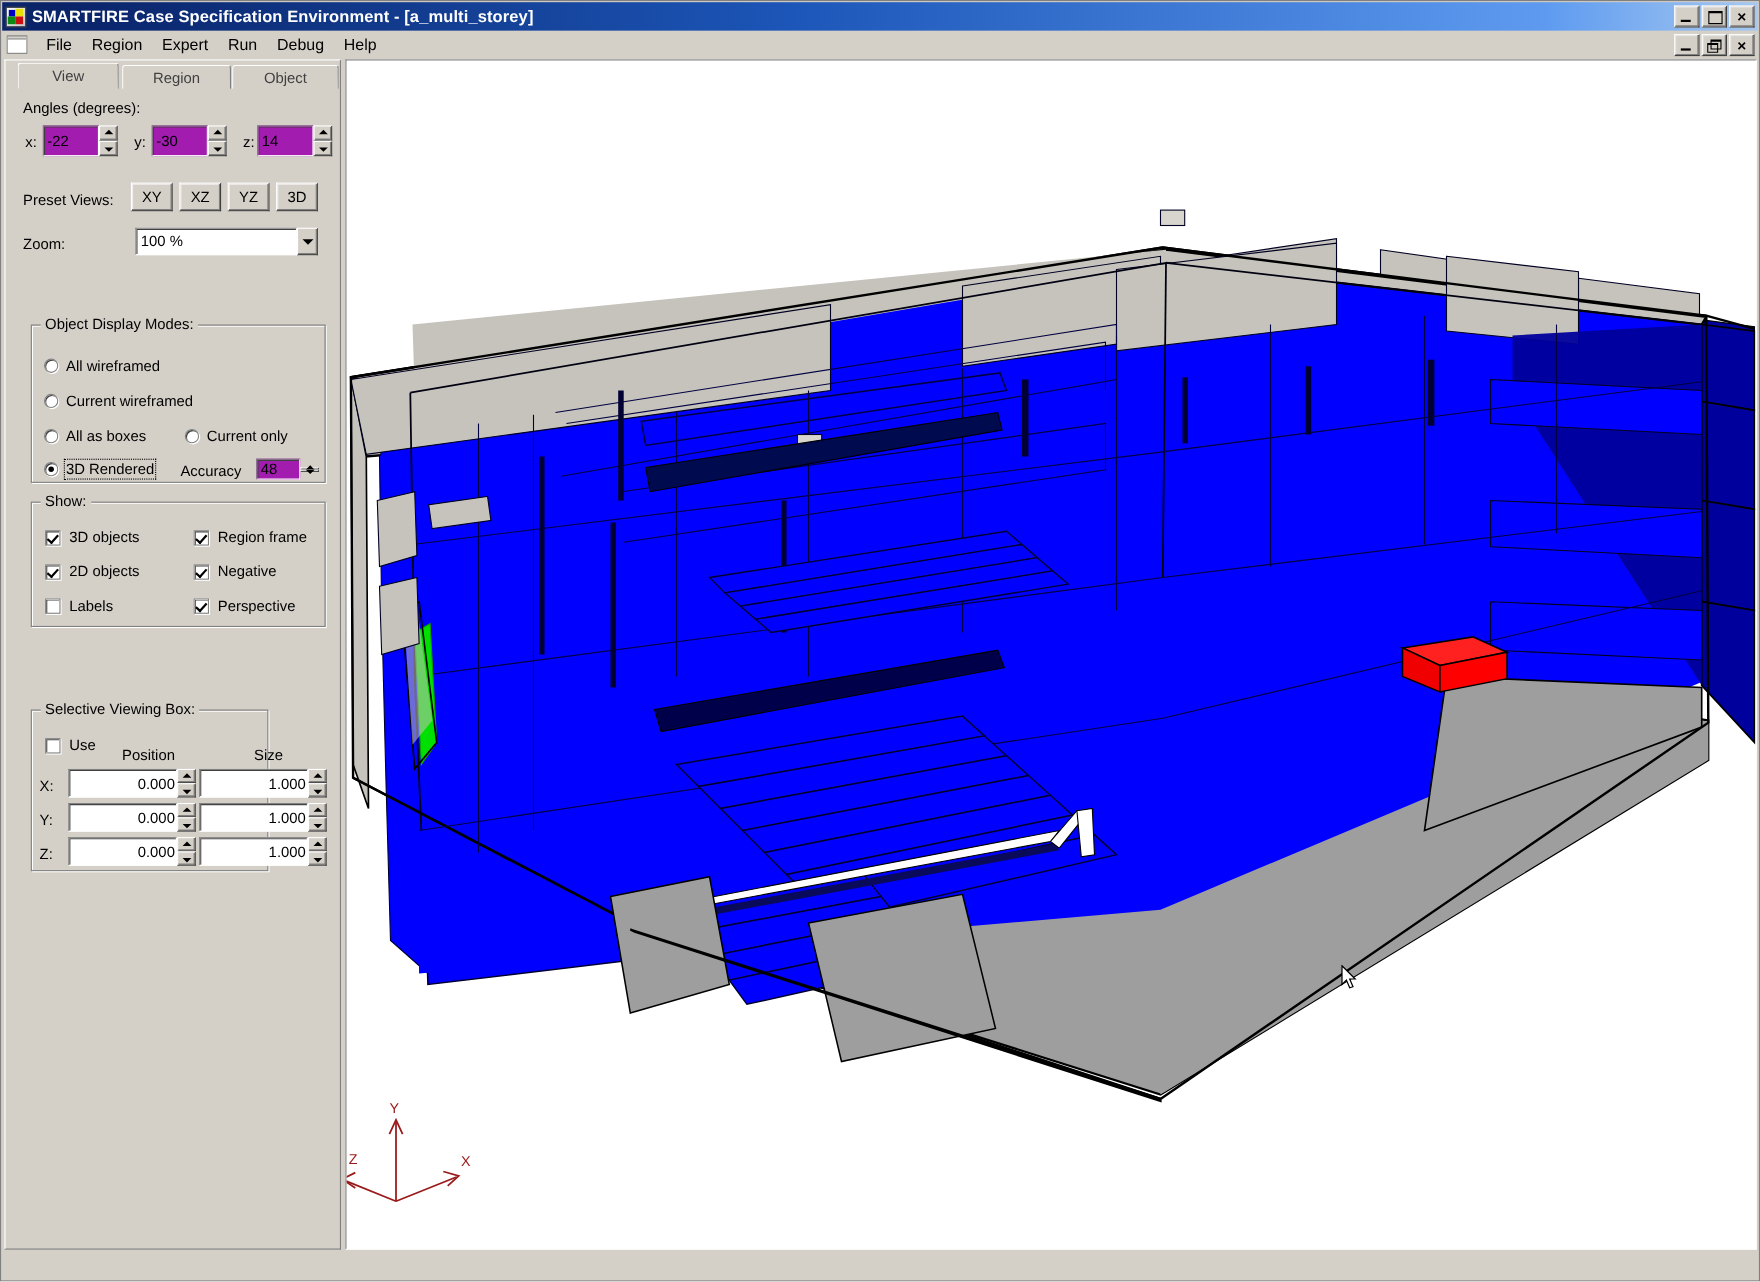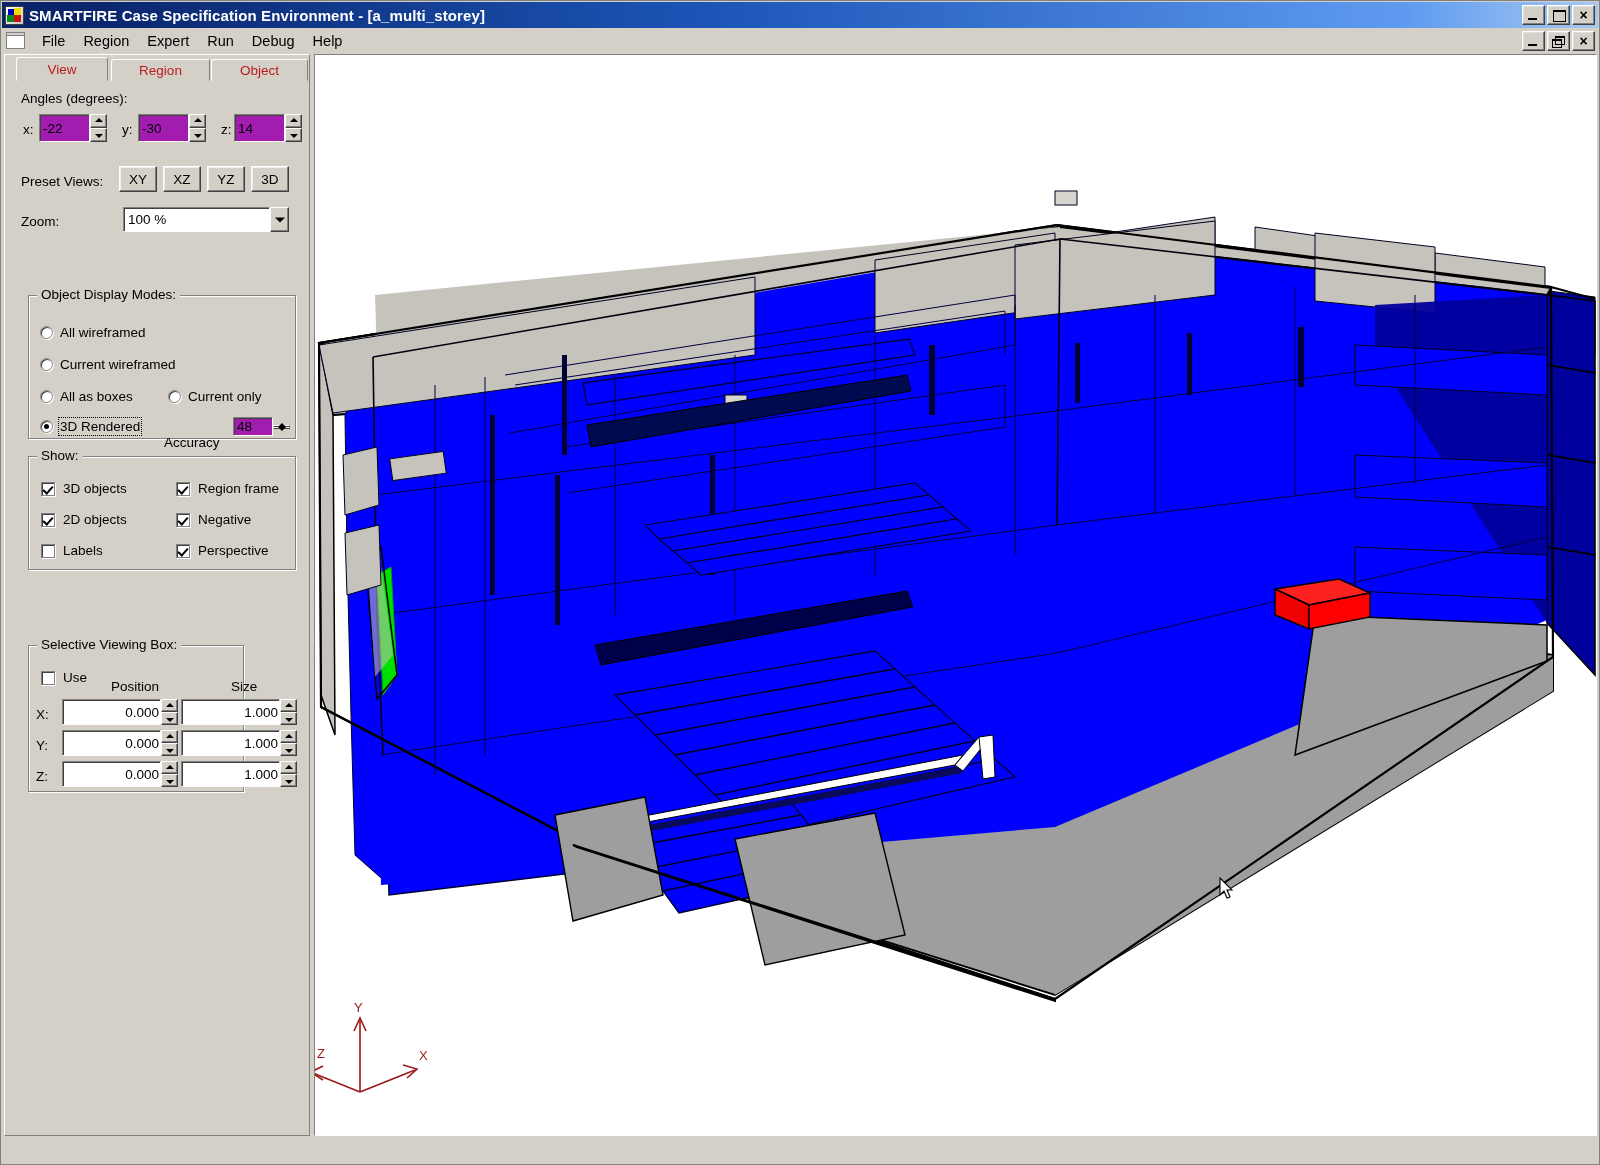--- a/index.html
+++ b/index.html
@@ -99,21 +99,21 @@
     border-color: #ffffff #808080 #808080 #ffffff;
   }
 
   
   .tabstrip { position: absolute; left: 3px; top: 2px; width: 300px; height: 24px; }
   .tab {
     position: absolute; top: 2px; height: 22px;
     background: #d4d0c8;
     border: 1px solid; border-color: #ffffff #808080 #d4d0c8 #ffffff;
     border-radius: 3px 3px 0 0;
-    font-size: 13.5px; color: #b91c1c;
+    font-size: 13.5px; color: #404040;
     display: flex; align-items: center; justify-content: center;
     cursor: default;
   }
   .tab.active {
     top: 0; height: 24px; font-weight: normal;
     background: #d4d0c8; z-index: 3;
     border-bottom-color: #d4d0c8;
   }
 
   .sec { position: absolute; }
@@ -354,21 +354,21 @@
       <div class="radio on focus" style="left:12px; top:132px;">
         <span class="rdot"></span>
         <span class="rlbl">3D Rendered</span>
       </div>
 
       <div class="radio" style="left:140px; top:102px;">
         <span class="rdot"></span>
         <span class="rlbl">Current only</span>
       </div>
 
-      <div class="lbl" style="position:absolute; left:136px; top:148px;">Accuracy</div>
+      <div class="lbl" style="position:absolute; left:136px; top:134px;">Accuracy</div>
       <div class="spin" style="left:205px; top:126px; width:57px; height:27px;align-items:center;">
         <div class="tbox" style="flex:1; display:flex; align-items:center;">48</div>
         <div class="spin-btns">
           <div class="sbtn up"></div>
           <div class="sbtn dn"></div>
         </div>
       </div>
     </div>
 
     <div class="group" style="left:23px; top:393px; width:268px; height:122px;">

